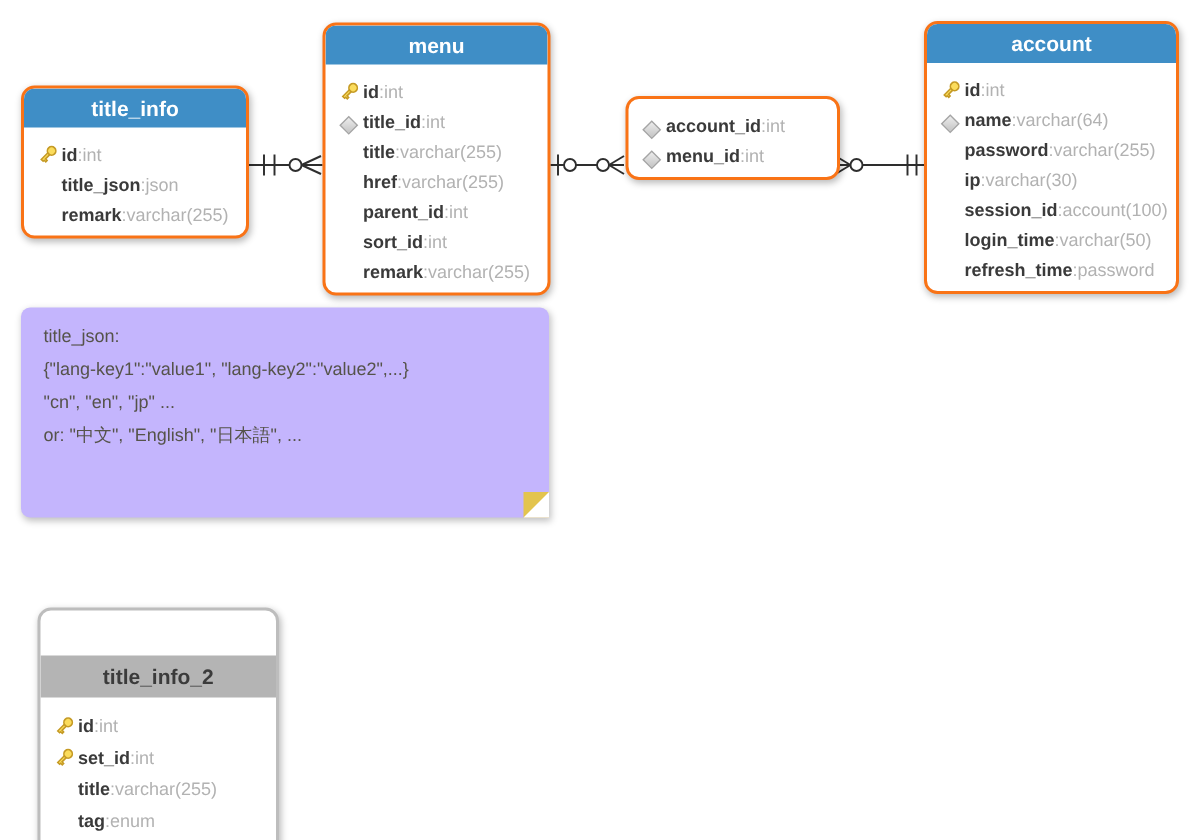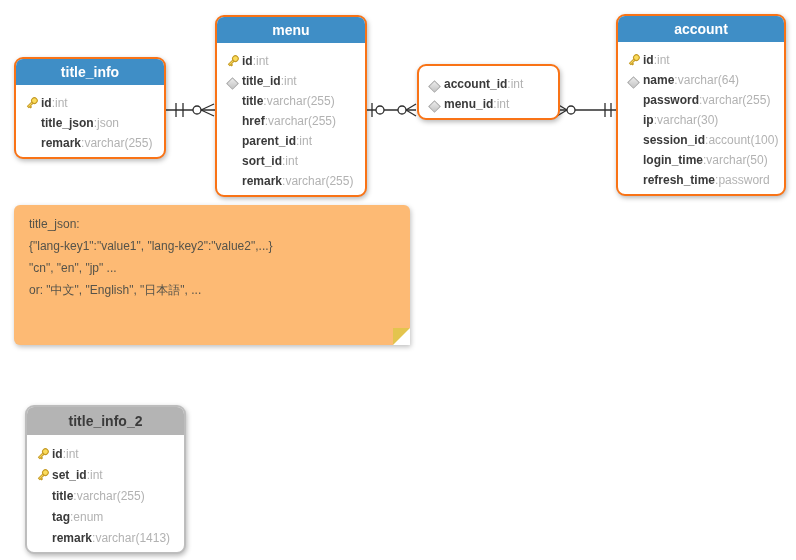--- a/index.html
+++ b/index.html
@@ -13,36 +13,36 @@
 
   .table {
     position:absolute; background:#fff; border:2px solid #f97316; border-radius:9px;
     box-shadow:1px 2px 5px rgba(0,0,0,.28); overflow:hidden;
   }
   .table .thead {
     background:#3f8ec6; color:#ffffff; font-size:14px; font-weight:bold;
     height:26px; line-height:26px; text-align:center;
   }
   .table.gray { border-color:#bdbdbd; }
-  .table.gray .thead { background:#b4b4b4; color:#3b3b3b; height:28px; line-height:28px; }
+  .table.gray .thead { background:#b4b4b4; color:#3b3b3b; height:28px; line-height:28px;margin-top:30px; }
   .tbody { padding:5px 0 7px 0; }
   .row { height:20px; display:flex; align-items:flex-end; padding:0 6px 0 6px; }
   .table.gray .row { height:21px; }
   .icell { width:19px; flex:0 0 19px; display:flex; align-items:center; justify-content:center; }
   .fname { font-size:12px; font-weight:bold; color:#3a3a3a; white-space:nowrap; }
   .fsep, .ftype { font-size:12px; color:#b2b2b2; white-space:nowrap; }
   .diamond {
     width:7px; height:7px; background:linear-gradient(135deg,#ececec,#c4c4c4);
     border:1px solid #a5a5a5; transform:rotate(45deg); display:inline-block;
   }
   .keysvg { display:block; }
 
   .note {
-    position:absolute; left:14px; top:205px; width:396px; height:140px;
-    background:#fdba74; border-radius:6px; border-bottom-right-radius:0;
+    position:absolute; left:14px; top:205px; width:352px; height:140px;
+    background:#c4b5fd; border-radius:6px; border-bottom-right-radius:0;
     box-shadow:1px 2px 5px rgba(0,0,0,.25); padding:8px 0 0 15px; box-sizing:border-box;
   }
   .note-line { font-size:12px; line-height:22px; color:#55534a; white-space:nowrap; }
   .fold {
     position:absolute; right:0; bottom:0; width:0; height:0;
     border-top:17px solid #e3c44e; border-right:17px solid #ffffff;
   }
 </style>
 </head>
 <body>

